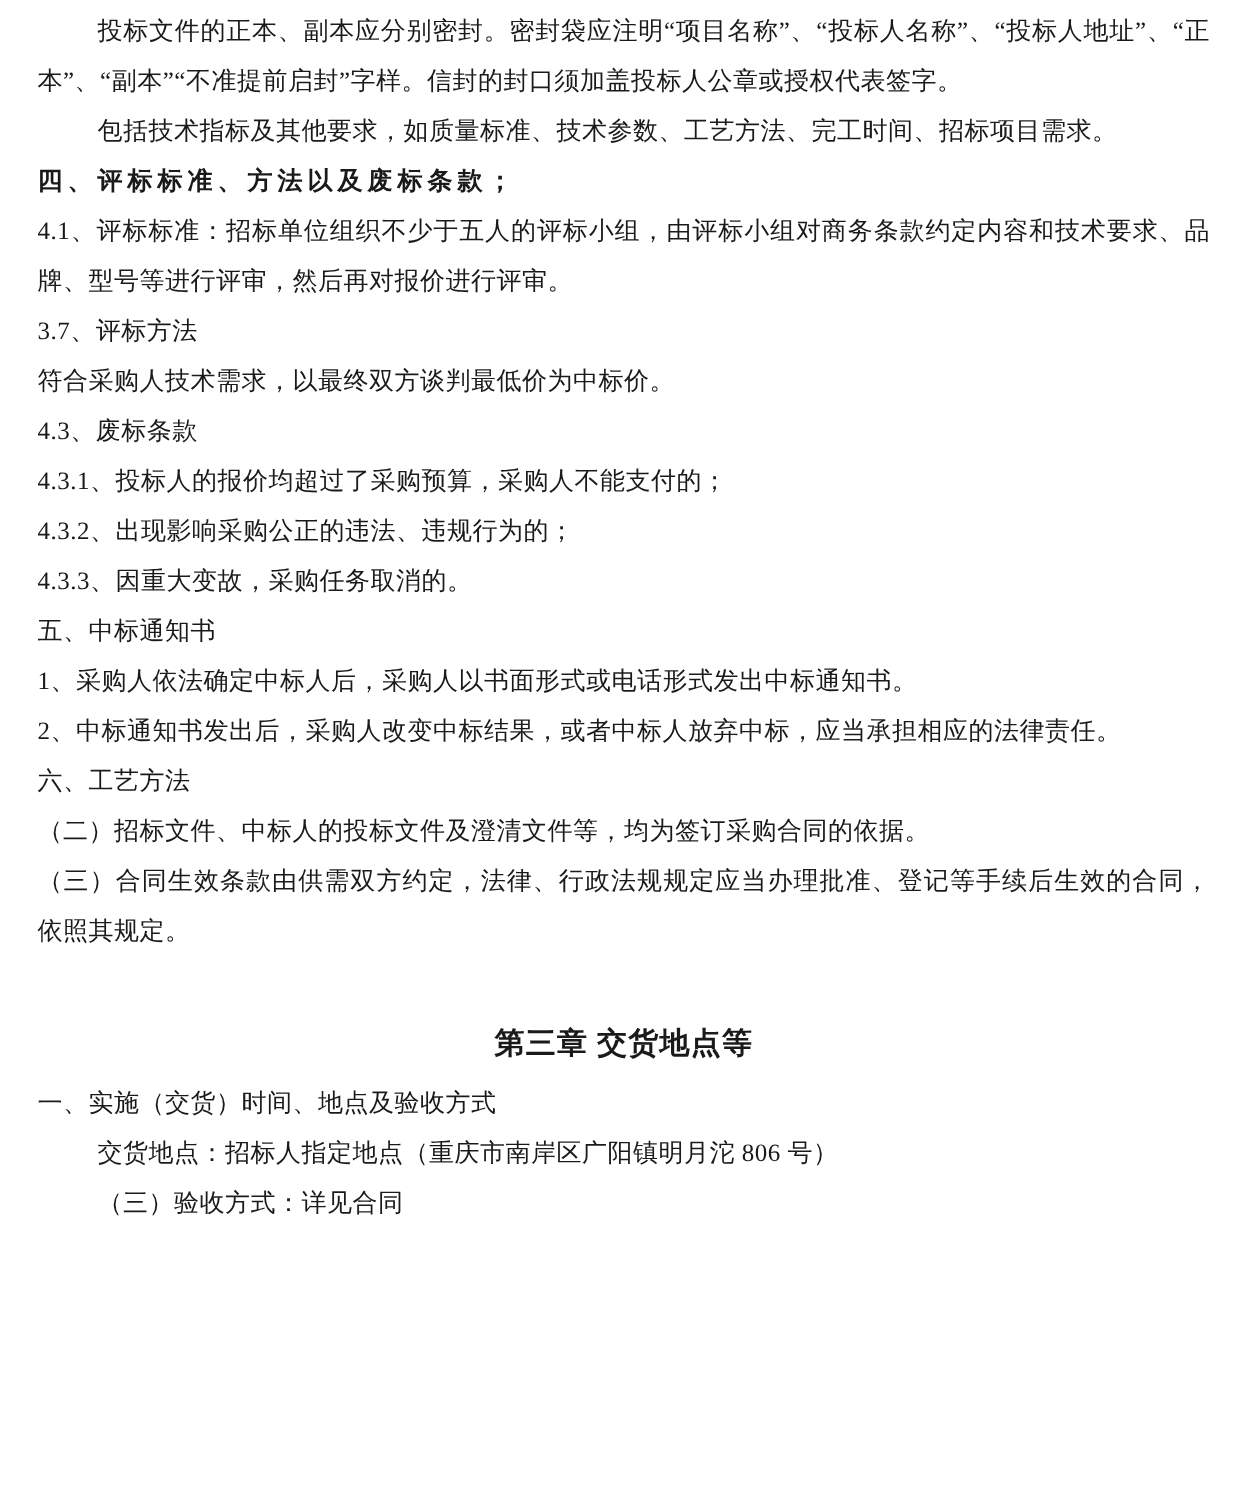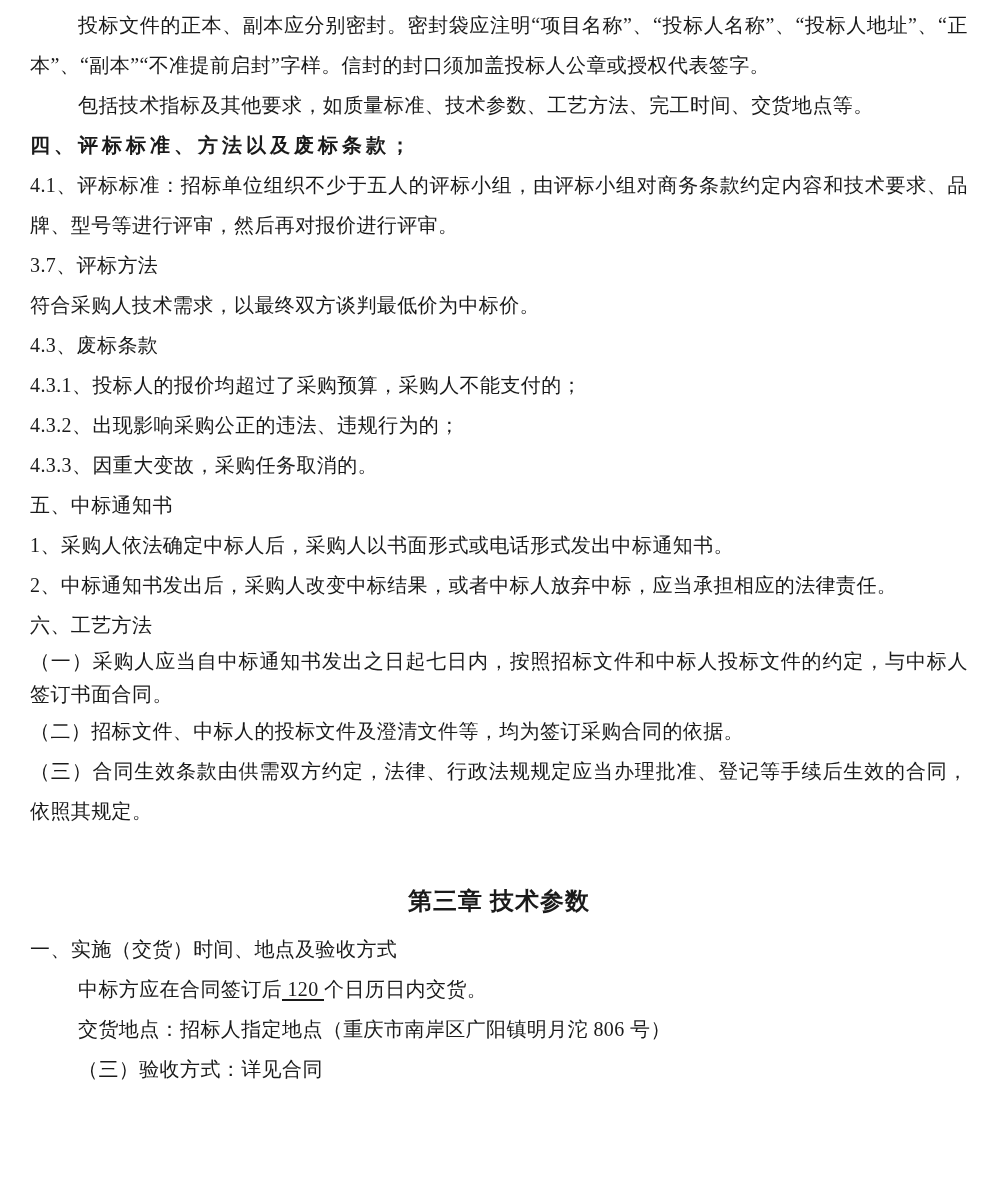--- a/index.html
+++ b/index.html
@@ -55,35 +55,33 @@
     text-decoration: underline;
     text-underline-offset: 3px;
   }
 </style>
 </head>
 <body>
 
 <div class="page">
   <div id="doc">
       <p class="blk body-indent">投标文件的正本、副本应分别密封。密封袋应注明“项目名称”、“投标人名称”、“投标人地址”、“正本”、“副本”“不准提前启封”字样。信封的封口须加盖投标人公章或授权代表签字。</p>
-      <p class="blk body-indent">包括技术指标及其他要求，如质量标准、技术参数、工艺方法、完工时间、交货地点等。</p>
+      <p class="blk body-indent">包括技术指标及其他要求，如质量标准、技术参数、工艺方法、完工时间、招标项目需求。</p>
       <p class="blk heading-spaced">四、评标标准、方法以及废标条款；</p>
       <p class="blk body">4.1、评标标准：招标单位组织不少于五人的评标小组，由评标小组对商务条款约定内容和技术要求、品牌、型号等进行评审，然后再对报价进行评审。</p>
       <p class="blk body">3.7、评标方法</p>
       <p class="blk body">符合采购人技术需求，以最终双方谈判最低价为中标价。</p>
       <p class="blk body">4.3、废标条款</p>
       <p class="blk body">4.3.1、投标人的报价均超过了采购预算，采购人不能支付的；</p>
       <p class="blk body">4.3.2、出现影响采购公正的违法、违规行为的；</p>
       <p class="blk body">4.3.3、因重大变故，采购任务取消的。</p>
       <p class="blk heading">五、中标通知书</p>
       <p class="blk body">1、采购人依法确定中标人后，采购人以书面形式或电话形式发出中标通知书。</p>
       <p class="blk body">2、中标通知书发出后，采购人改变中标结果，或者中标人放弃中标，应当承担相应的法律责任。</p>
       <p class="blk heading">六、工艺方法</p>
-      <p class="blk body-tight">（一）采购人应当自中标通知书发出之日起七日内，按照招标文件和中标人投标文件的约定，与中标人签订书面合同。</p>
       <p class="blk body">（二）招标文件、中标人的投标文件及澄清文件等，均为签订采购合同的依据。</p>
       <p class="blk body">（三）合同生效条款由供需双方约定，法律、行政法规规定应当办理批准、登记等手续后生效的合同，依照其规定。</p>
-      <p class="blk chapter-title">第三章 技术参数</p>
+      <p class="blk chapter-title">第三章 交货地点等</p>
       <p class="blk heading">一、实施（交货）时间、地点及验收方式</p>
-      <p class="blk body-indent"><span>中标方应在合同签订后</span><span class="u"> 120 </span><span>个日历日内交货。</span></p>
       <p class="blk body-indent">交货地点：招标人指定地点（重庆市南岸区广阳镇明月沱 806 号）</p>
       <p class="blk body-indent">（三）验收方式：详见合同</p>
     </div>
 </div>
 
 </body></html>

